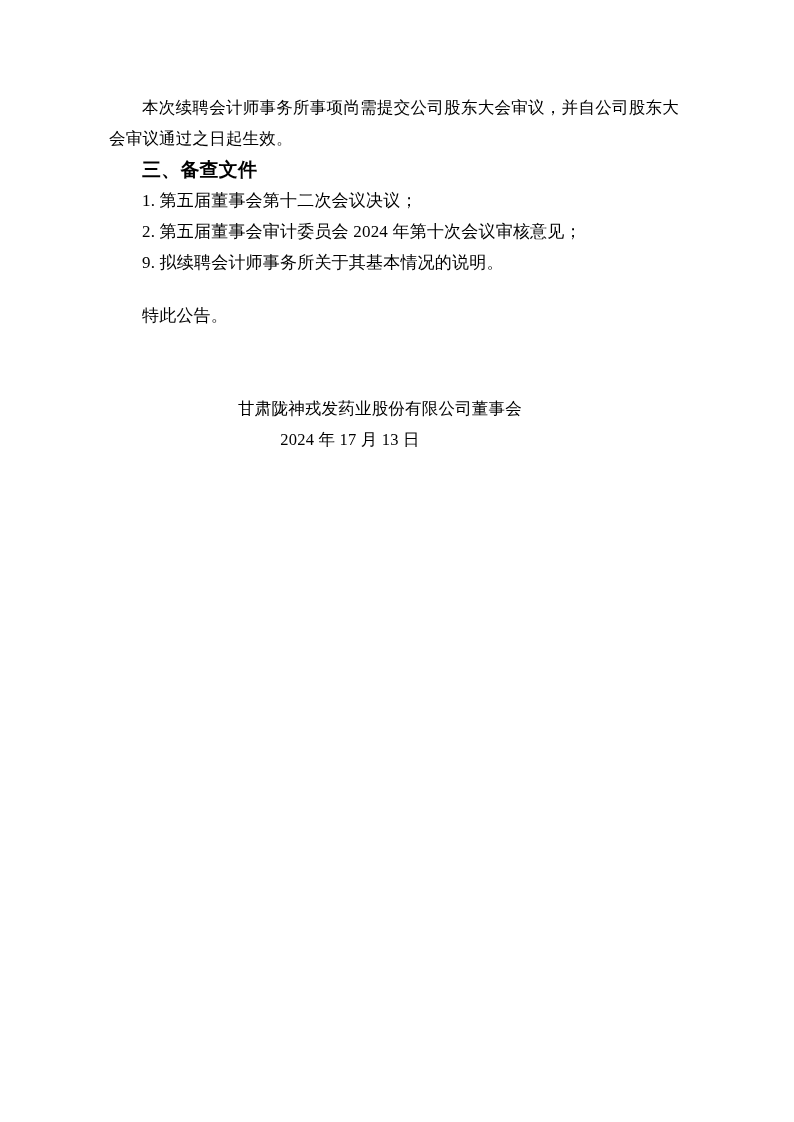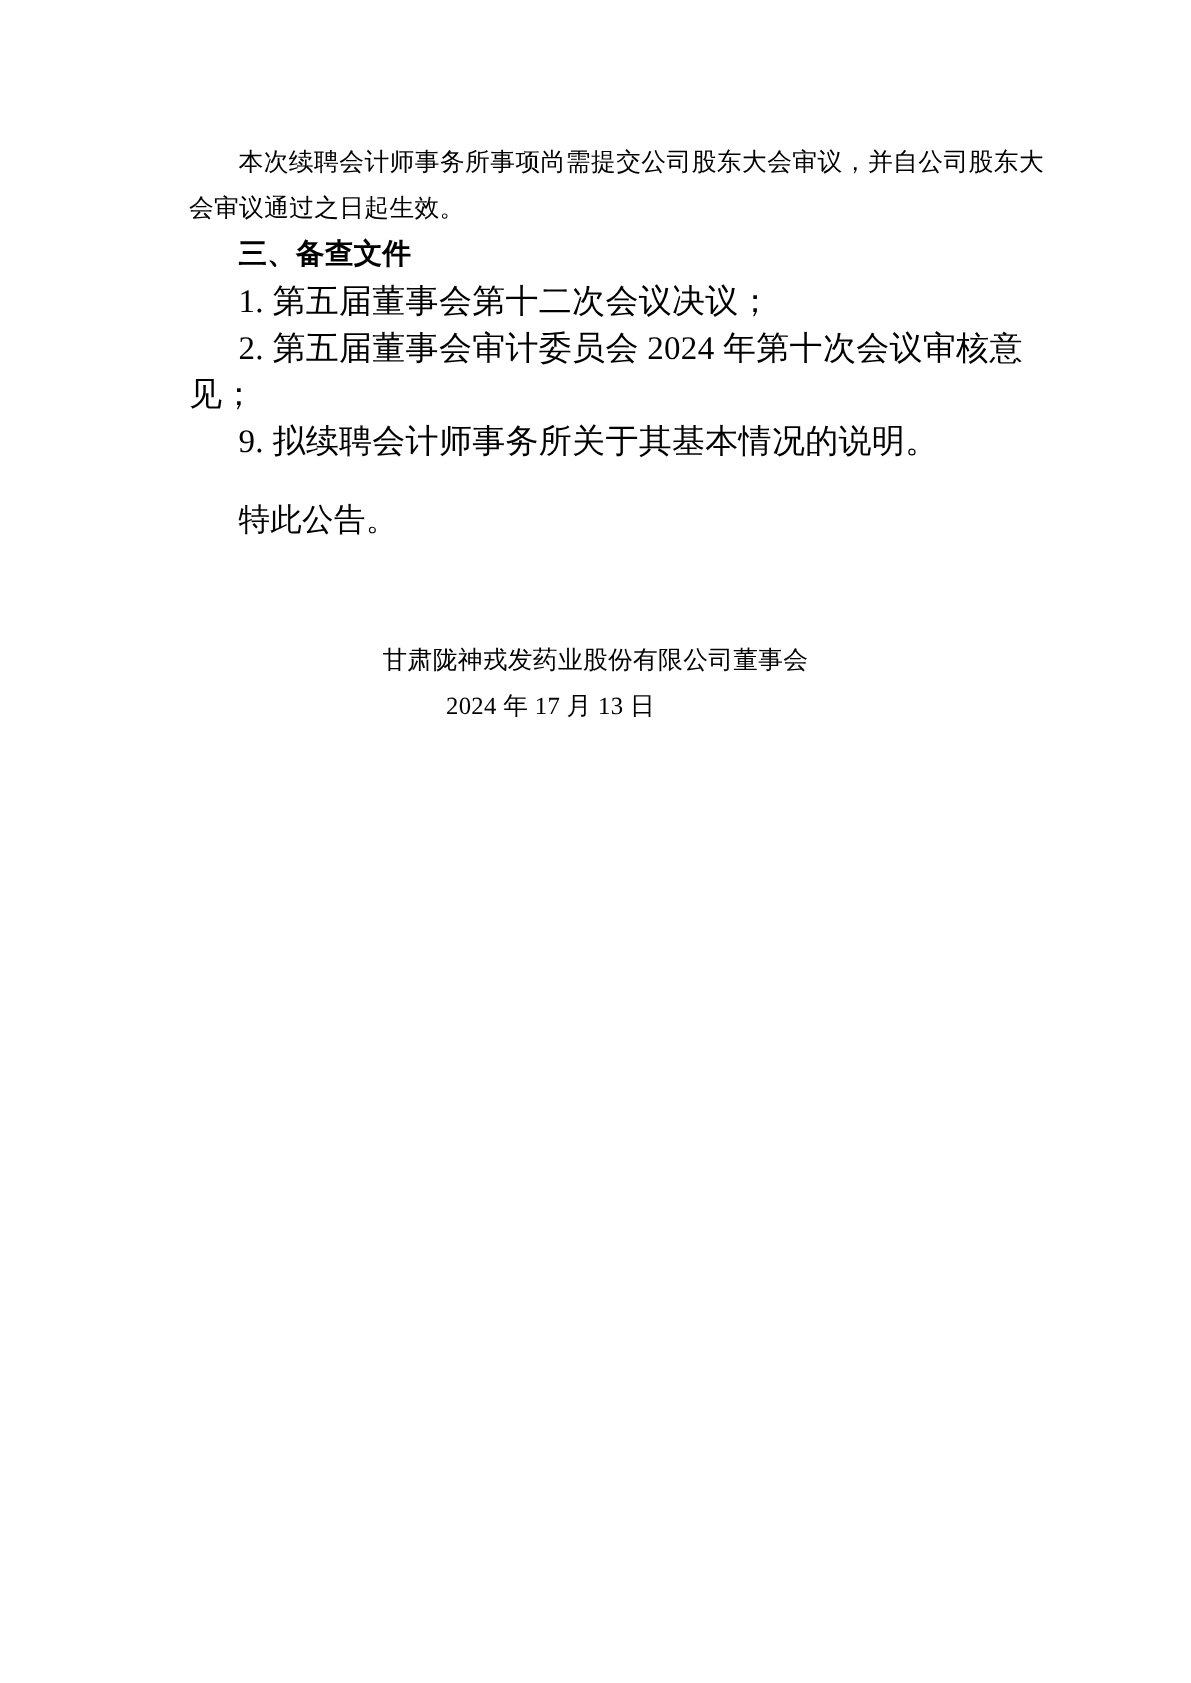--- a/index.html
+++ b/index.html
@@ -12,21 +12,21 @@
     width: 794px;
     height: 1122px;
     background: #ffffff;
     margin: 0 auto;
     overflow: hidden;
     font-family: "Liberation Serif", "DejaVu Serif", serif;
     color: #000000;
   }
   .content {
     position: absolute;
-    left: 126px;
+    left: 109px;
     top: 92px;
     width: 570px;
     font-family: Liberation Serif, serif;
   }
   .para {
     font-size: 16.5px;
     line-height: 31px;
     text-align: justify;
     text-justify: inter-ideograph;
     margin: 0 0 0 0;
@@ -37,30 +37,30 @@
   }
   .heading {
     font-size: 19px;
     line-height: 31px;
     font-weight: bold;
     text-indent: 33px;
     margin: 0;
     letter-spacing: 0.2px;
   }
   .list-item {
-    font-size: 22px;
+    font-size: 17px;
     line-height: 31px;
     text-indent: 33px;
     margin: 0;
     letter-spacing: 0.2px;
   }
   .spacer-sm { height: 22px; }
   .spacer-md { height: 62px; }
   .notice {
-    font-size: 21px;
+    font-size: 17px;
     line-height: 31px;
     text-indent: 33px;
     margin: 0;
     letter-spacing: 0.2px;
   }
   .sign-block {
     margin-top: 0;
     text-align: center;
   }
   .sign-company {

